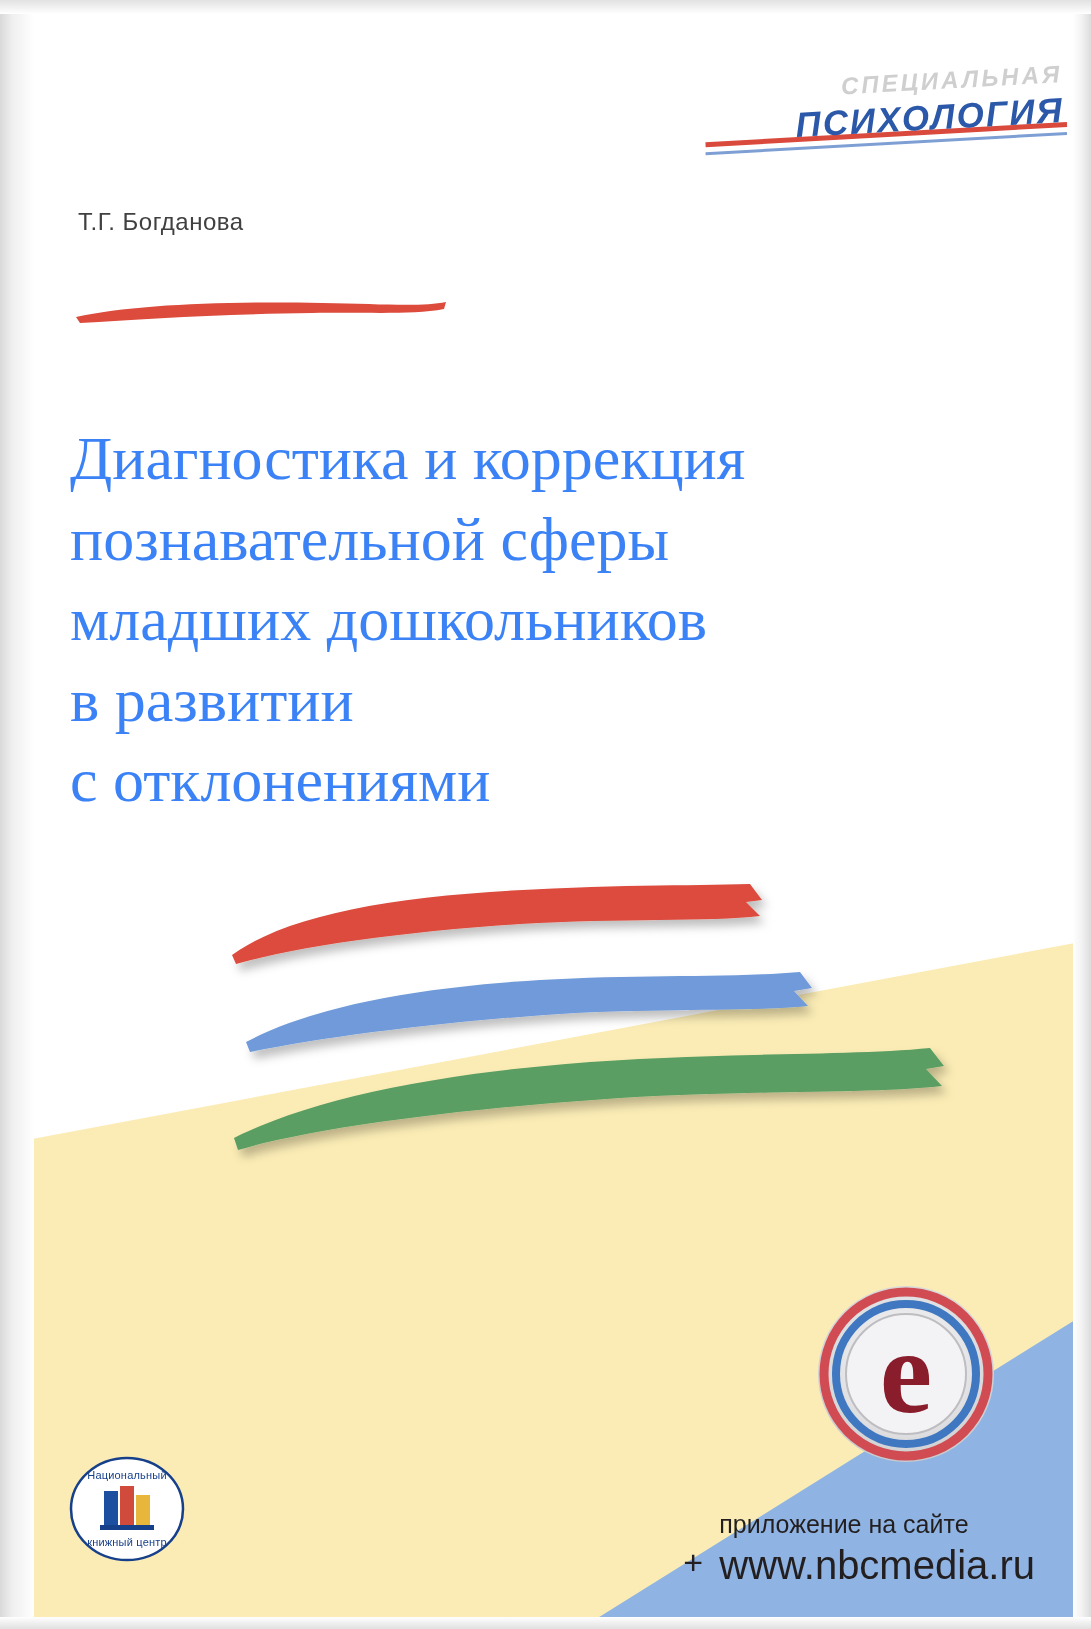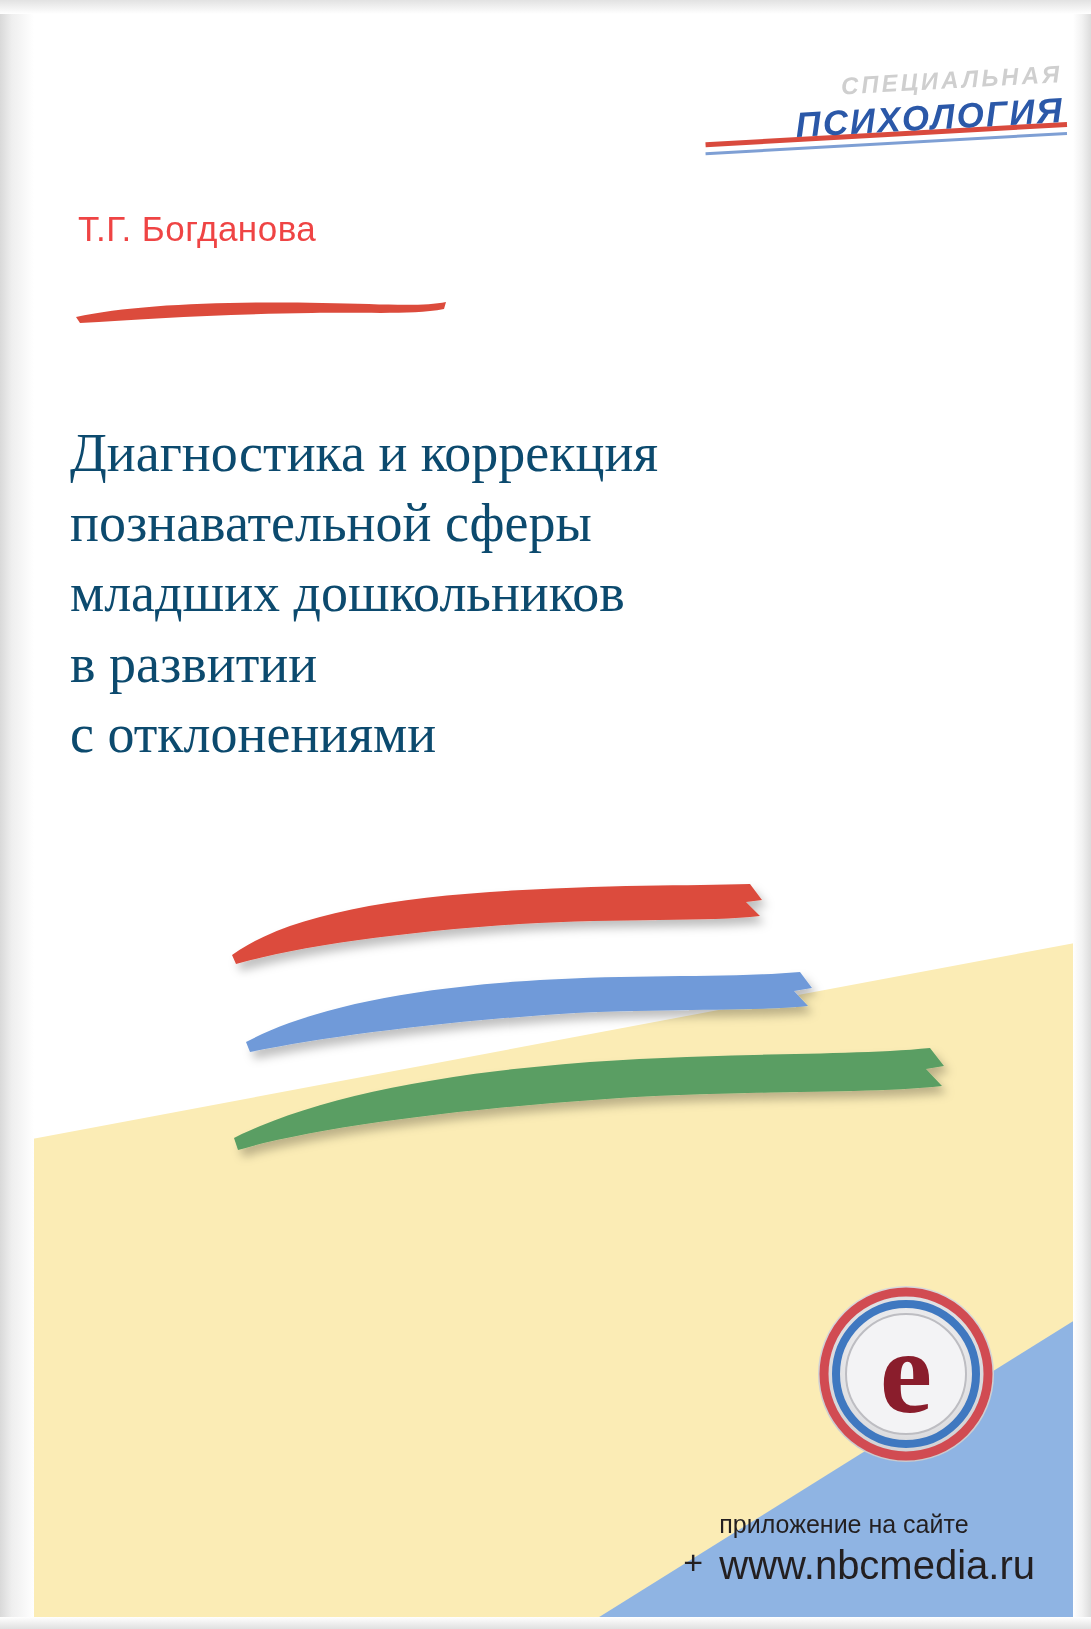--- a/index.html
+++ b/index.html
@@ -124,22 +124,22 @@
   }
 
   
   .authors {
     position: absolute;
     left: 78px;
     top: 206px;
     z-index: 20;
   }
   .author-line {
-    font-size: 35px;
-    color: #ef4444;
+    font-size: 24px;
+    color: #404040;
     letter-spacing: 0.5px;
     line-height: 1.33;
     white-space: nowrap;
   }
   .author-underline {
     position: absolute;
     left: 72px;
     top: 298px;
     width: 378px;
     height: 26px;
@@ -147,23 +147,23 @@
   }
 
   
   .title {
     position: absolute;
     left: 70px;
     top: 418px;
     width: 960px;
     z-index: 20;
     font-family: "Liberation Serif", serif;
-    font-size: 54px;
+    font-size: 62px;
     line-height: 1.30;
-    color: #0c4a6e;
+    color: #3b82f6;
     letter-spacing: 0px;
   }
   .title-line { white-space: nowrap; }
 
   
   .strokes {
     position: absolute;
     left: 190px;
     top: 860px;
     width: 820px;
@@ -279,18 +279,29 @@
     <circle cx="90" cy="90" r="60" fill="none" stroke="#bdbdc2" stroke-width="2"></circle>
     <text x="90" y="128" text-anchor="middle" font-family="Liberation Serif, serif" font-size="118" font-weight="700" fill="#8a1d2c">e</text>
   </svg>
 
   <div class="site-note">
     <div class="plus">+</div>
     <div class="site-line1">приложение на сайте</div>
     <div class="site-line2">www.nbcmedia.ru</div>
   </div>
 
+  <div class="logo">
+    <svg viewBox="0 0 118 108" width="118" height="108">
+      <ellipse cx="59" cy="54" rx="56" ry="51" fill="#ffffff" stroke="#17408b" stroke-width="2.5"></ellipse>
+      <rect x="36" y="36" width="14" height="34" fill="#1d4fa0"></rect>
+      <rect x="52" y="31" width="14" height="39" fill="#d14b3c"></rect>
+      <rect x="68" y="40" width="14" height="30" fill="#e8b63a"></rect>
+      <rect x="32" y="70" width="54" height="5" fill="#17408b"></rect>
+    </svg>
+    <div class="logo-text-top">Национальный</div>
+    <div class="logo-text-bottom">книжный центр</div>
+  </div>
 
   <div class="edge-left"></div>
   <div class="edge-right"></div>
   <div class="edge-top"></div>
   <div class="edge-bottom"></div>
 </div>
 
 </body></html>

